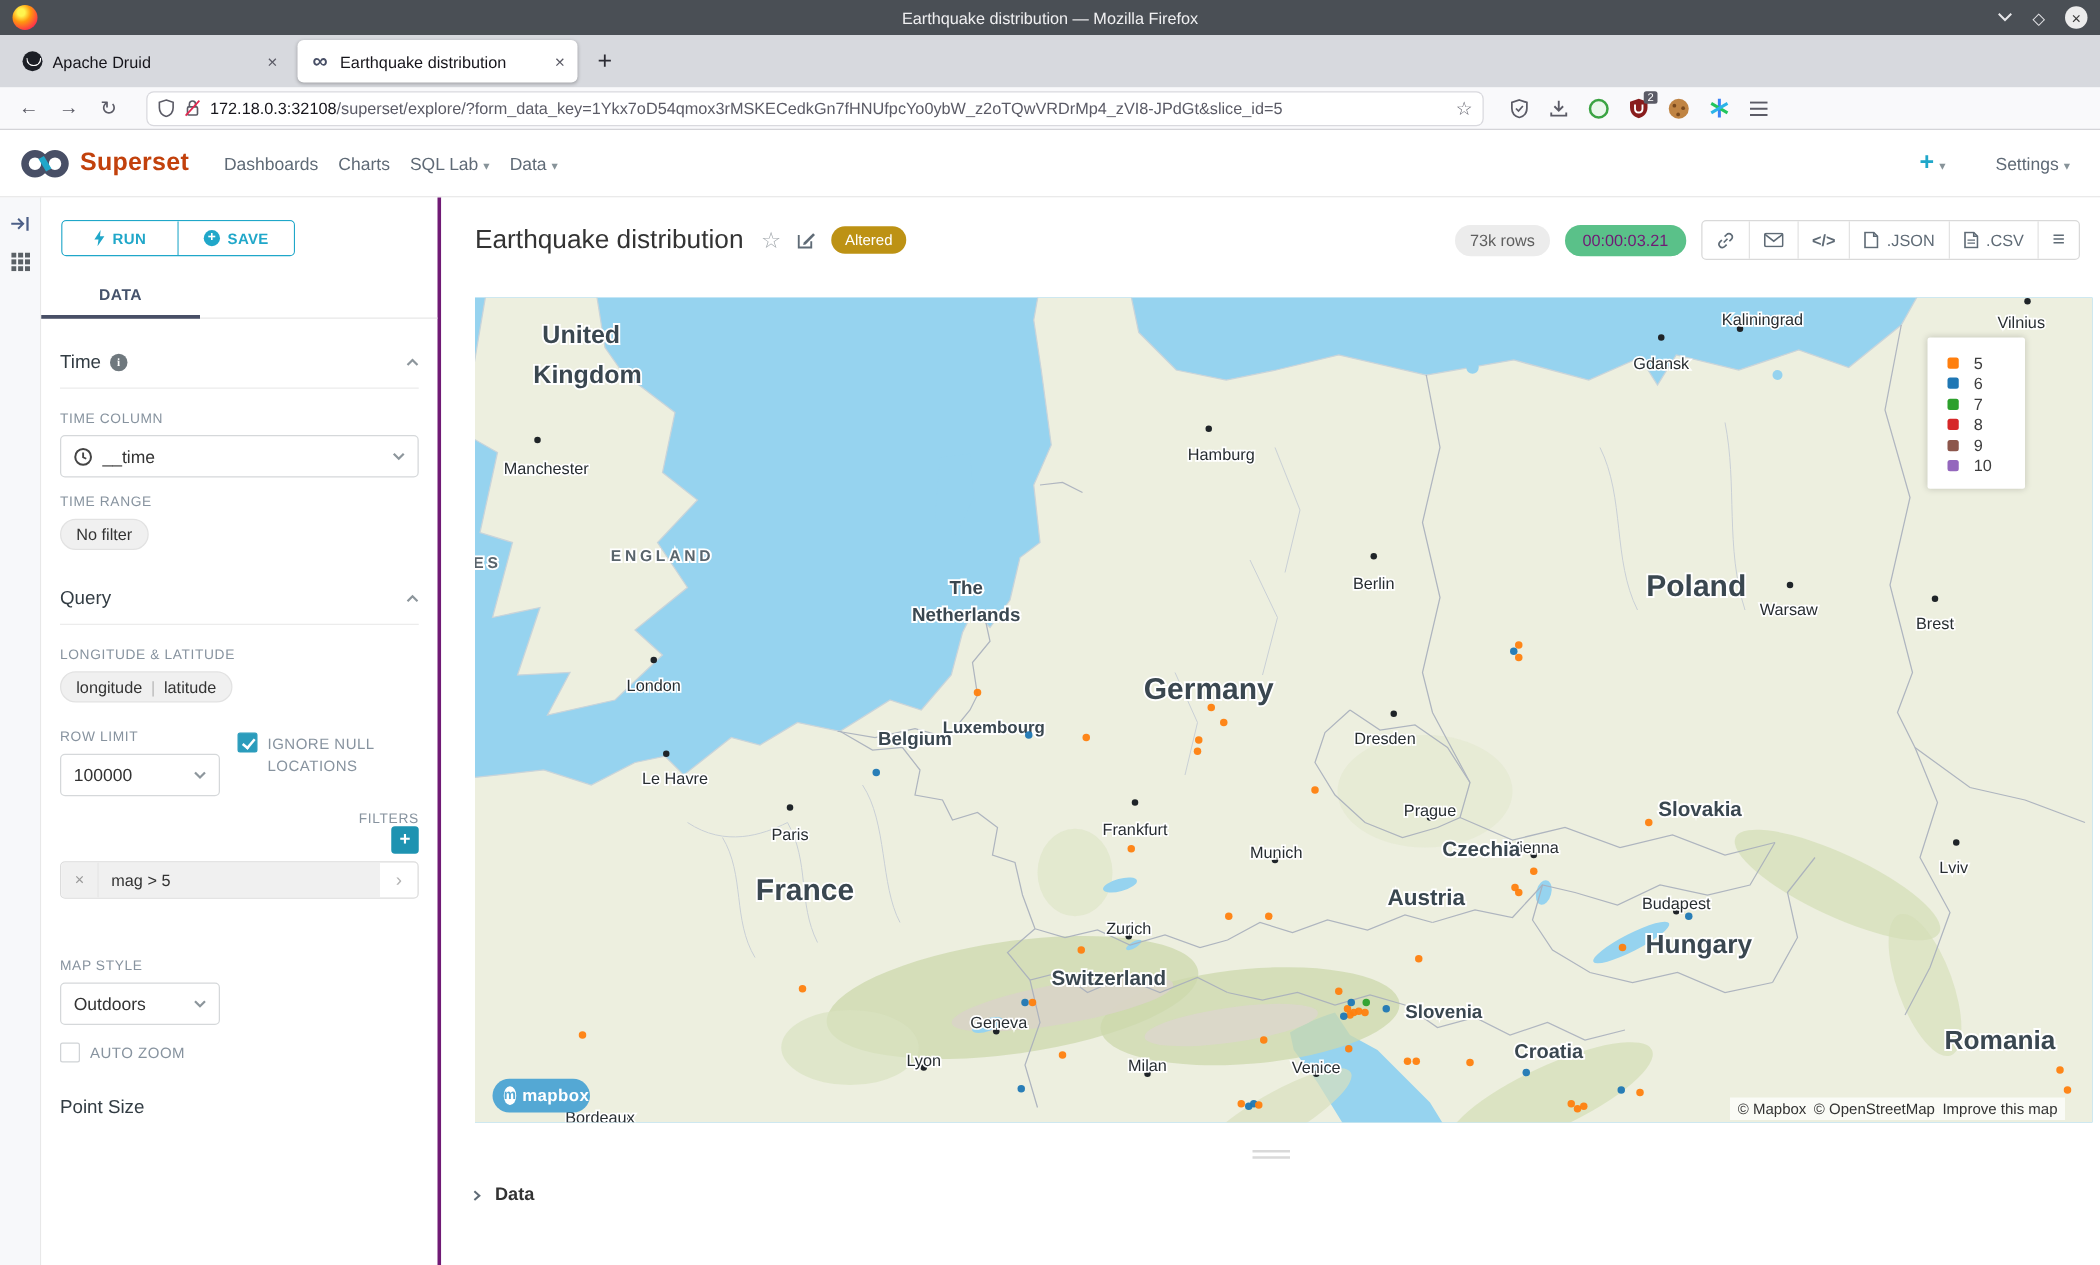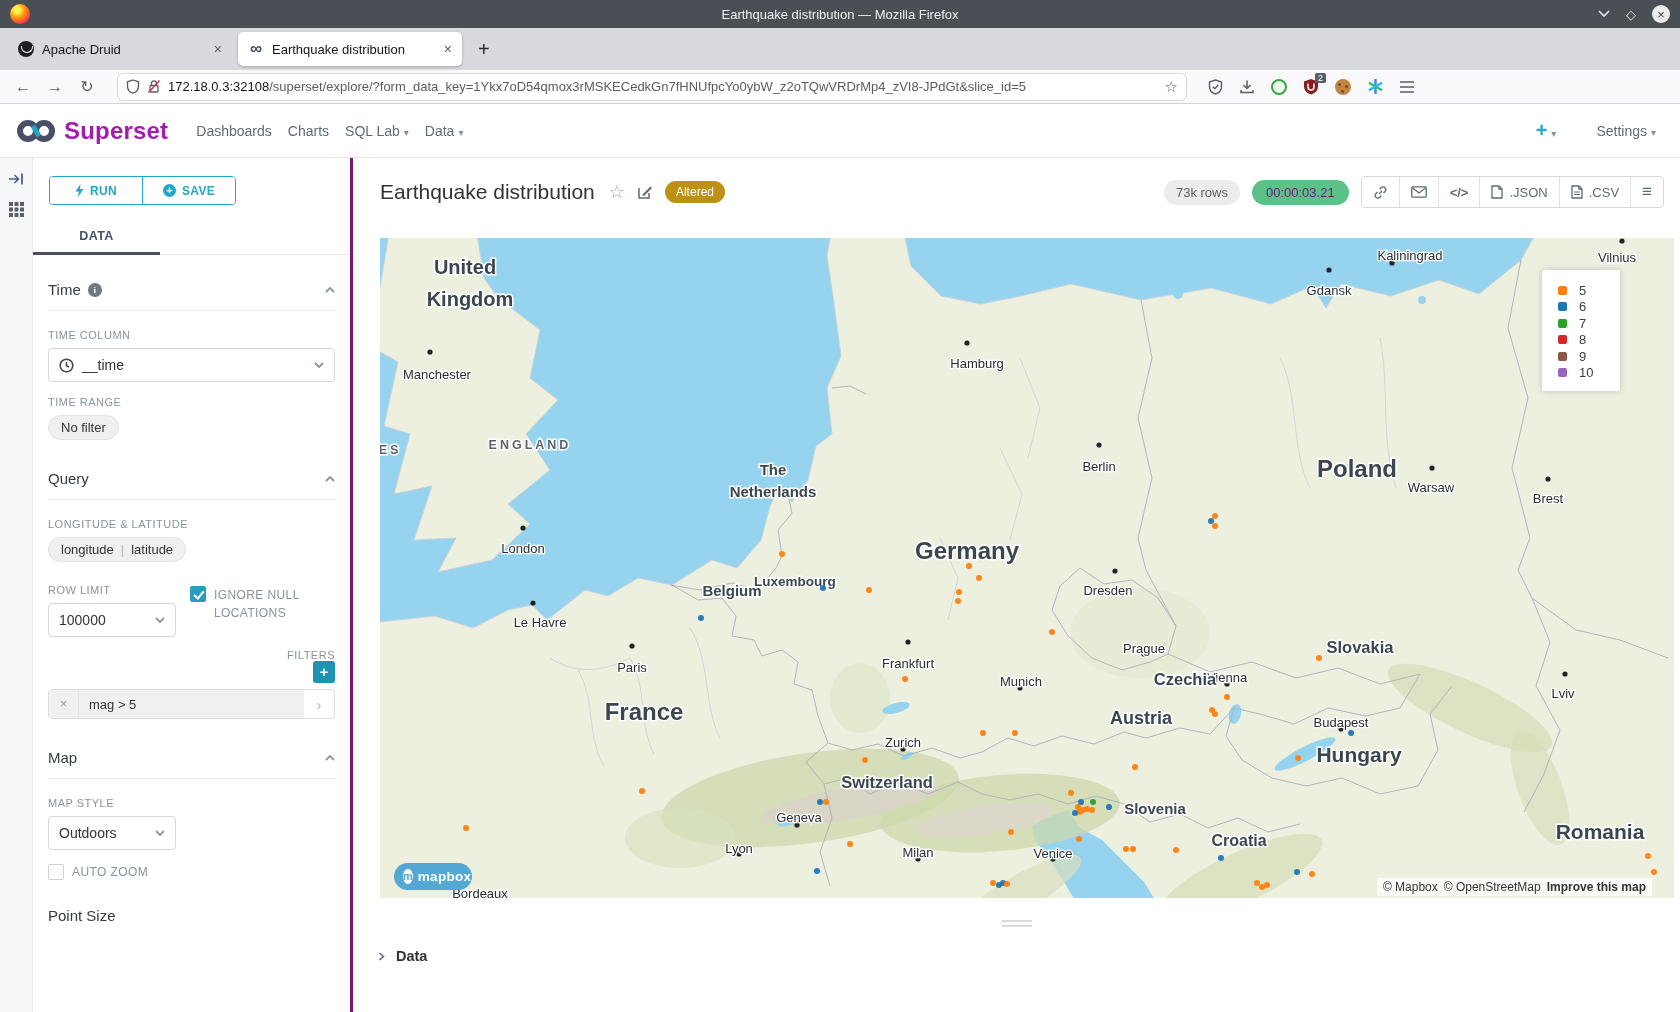--- a/index.html
+++ b/index.html
@@ -35,21 +35,21 @@
   .ext-icons { display:flex; align-items:center; gap:14px; margin-left:14px; }
   .ext { position:relative; width:18px; height:18px; display:flex; align-items:center; justify-content:center; }
   .badge2 { position:absolute; top:-5px; right:-6px; background:#5b5b66; color:#fff; font-size:9px; padding:0 3px; border-radius:2px; }
   .cookie { width:16px; height:16px; border-radius:50%; background:#c08443; position:relative; }
   .cookie::before { content:""; position:absolute; left:3px; top:4px; width:3px; height:3px; border-radius:50%; background:#7a4a1e; box-shadow:7px 2px 0 #7a4a1e, 3px 7px 0 #7a4a1e; }
   .greenext { width:16px; height:16px; border-radius:50%; border:2px solid #3aa342; background:#eaf7ec; }
 
   
   .snavbar { height:54px; background:#fff; border-bottom:1px solid #e4e4e4; display:flex; align-items:center; padding:0 16px; }
   .brand { display:flex; align-items:center; gap:8px; margin-right:28px; }
-  .brand-name { font-size:24px; font-weight:bold; color:#a21caf; letter-spacing:.2px; }
+  .brand-name { font-size:20px; font-weight:bold; color:#c2410c; letter-spacing:.2px; }
   .snav-items { display:flex; align-items:center; gap:16px; color:#5f6a76; font-size:14px; }
   .snav-right { margin-left:auto; display:flex; align-items:center; gap:40px; padding-right:8px; }
   .plus-accent { color:#20a7c9; font-size:20px; font-weight:bold; line-height:1; }
   .caret { color:#879399; font-size:10px; margin-left:4px; }
 
   
   .main { position:relative; height:854px; display:flex; }
   .iconstrip { width:33px; background:#f7f8fa; border-right:1px solid #e8e8e8; padding-top:14px; display:flex; flex-direction:column; align-items:center; gap:16px; }
   .panel { width:320px; border-right:3px solid #701a75; padding:18px 15px 0 15px; position:relative; background:#fff; }
   .chartarea { position:relative; flex:1; background:#fff; }
@@ -97,21 +97,21 @@
   
   .mapwrap { position:absolute; left:27px; top:80px; width:1294px; height:660px; overflow:hidden; background:#96d3ef; }
   .map-legend { position:absolute; left:1162px; top:32px; width:78px; background:#fff; border-radius:2px; box-shadow:0 0 6px rgba(0,0,0,.18); padding:12px 0 10px 16px; }
   .leg-row { display:flex; align-items:center; gap:12px; height:16.5px; }
   .leg-sw { width:9px; height:9px; border-radius:2px; flex:none; }
   .leg-lb { font-size:13px; color:#3d3d3d; }
   .mapbox-logo { position:absolute; left:14px; bottom:8px; height:27px; width:78px; background:#54a8d4; border-radius:14px; display:flex; align-items:center; gap:5px; padding:0 9px; }
   .mapbox-logo .mbm { width:15px; height:15px; border-radius:50%; background:#fff; color:#54a8d4; font-size:11px; font-weight:bold; text-align:center; line-height:15px; }
   .mapbox-logo .mbt { color:#fff; font-size:13.5px; font-weight:bold; letter-spacing:.3px; }
   .attribution { position:absolute; right:22px; bottom:2px; background:rgba(255,255,255,.72); font-size:12px; color:#333; padding:2px 6px; display:flex; gap:6px; }
-  .attribution .imp { font-weight:bold; }
+  .attribution .imp { font-weight:normal; }
 
   
   text { font-family:"Liberation Sans", sans-serif; }
   .lbl-country { fill:#3a4750; stroke:#fff; stroke-width:3px; paint-order:stroke; font-weight:bold; text-anchor:middle; }
   .lbl-country.muted { fill:#59646c; font-weight:bold; }
   .lbl-city { font-size:13px; fill:#272d31; stroke:#fff; stroke-width:2.6px; paint-order:stroke; text-anchor:middle; }
 
   
   .drag-handle { position:absolute; left:50%; top:762px; width:30px; margin-left:-15px; }
   .drag-handle div { height:2px; background:#d9d9d9; margin-bottom:3px; }
@@ -334,26 +334,20 @@
           <span class="addbtn">+</span>
         </div>
         <div class="filterbox">
           <span class="fx">×</span>
           <span class="ftxt">mag &gt; 5</span>
           <span class="fgo">›</span>
         </div>
       </div>
 
       <div class="sec" style="margin-top:30px;">
-        <div class="sec-h">
-          <span class="sec-title">Map</span>
-          <svg class="chev" viewBox="0 0 10 10">
-              <path d="M1 7 L5 3 L9 7"></path>
-            </svg>
-        </div>
         <div class="tworow">
           <div style="flex:0 0 128px;">
             <div class="flabel">MAP STYLE</div>
             <div class="select">
               <span>Outdoors</span>
               <svg class="chev sel-chev" viewBox="0 0 10 10">
                   <path d="M1 3 L5 7 L9 3"></path>
                 </svg>
             </div>
             <div class="cbrow" style="margin-top:13px;align-items:center;">

